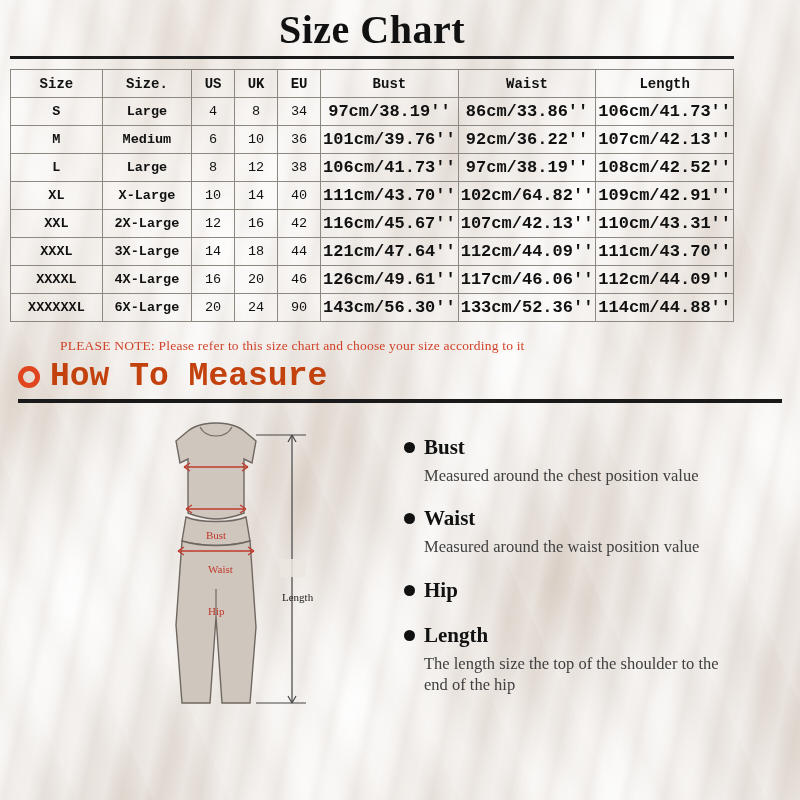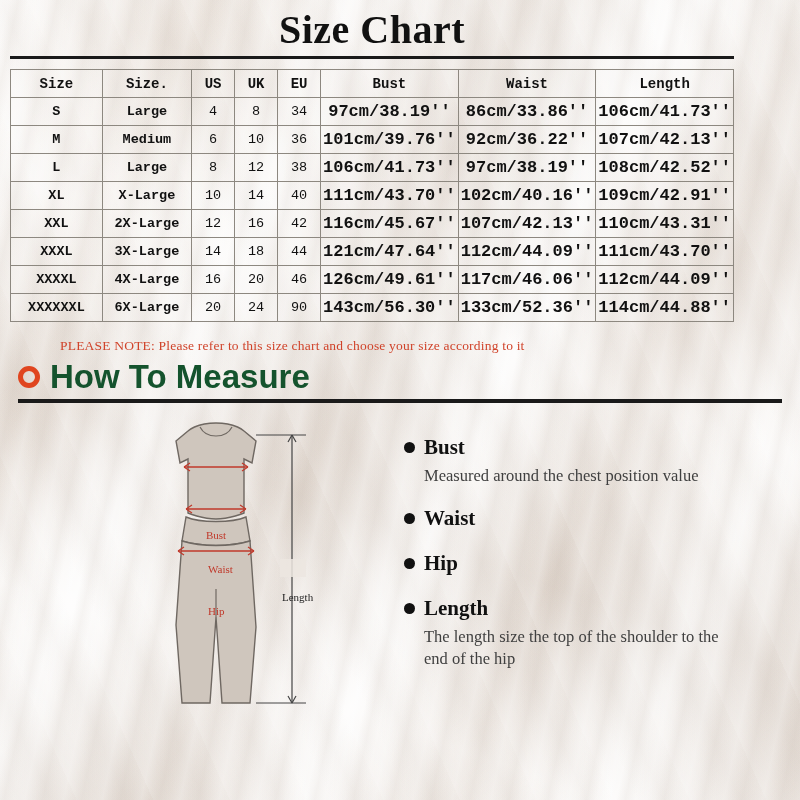--- a/index.html
+++ b/index.html
@@ -123,23 +123,23 @@
     width: 22px;
     height: 22px;
     border: 5px solid #e0451f;
     border-radius: 50%;
     margin-right: 10px;
     box-sizing: border-box;
   }
   .htm-title {
     font-size: 33px;
     font-weight: bold;
-    color: #14532d;
+    color: #c2410c;
     line-height: 1;
-    font-family: Liberation Sans, sans-serif;
+    font-family: Liberation Mono, monospace;
   }
   .htm-rule {
     width: 764px;
     height: 4px;
     background: #1a1a1a;
     margin: 6px auto 0 18px;
   }
 
   
   .lower {
@@ -261,21 +261,21 @@
           <td class="meas">97cm/38.19''</td>
           <td class="meas">108cm/42.52''</td>
         </tr>
         <tr>
           <td class="size-col">XL</td>
           <td class="sizename-col">X-Large</td>
           <td>10</td>
           <td>14</td>
           <td>40</td>
           <td class="meas">111cm/43.70''</td>
-          <td class="meas">102cm/40.16''</td>
+          <td class="meas">102cm/64.82''</td>
           <td class="meas">109cm/42.91''</td>
         </tr>
         <tr>
           <td class="size-col">XXL</td>
           <td class="sizename-col">2X-Large</td>
           <td>12</td>
           <td>16</td>
           <td>42</td>
           <td class="meas">116cm/45.67''</td>
           <td class="meas">107cm/42.13''</td>
@@ -365,20 +365,21 @@
           <span class="dot"></span>
           <span class="item-title">Bust</span>
         </div>
         <div class="item-desc">Measured around the chest position value</div>
       </div>
       <div class="item">
         <div class="item-head">
           <span class="dot"></span>
           <span class="item-title">Waist</span>
         </div>
+        <div class="item-desc">Measured around the waist position value</div>
       </div>
       <div class="item">
         <div class="item-head">
           <span class="dot"></span>
           <span class="item-title">Hip</span>
         </div>
       </div>
       <div class="item">
         <div class="item-head">
           <span class="dot"></span>

